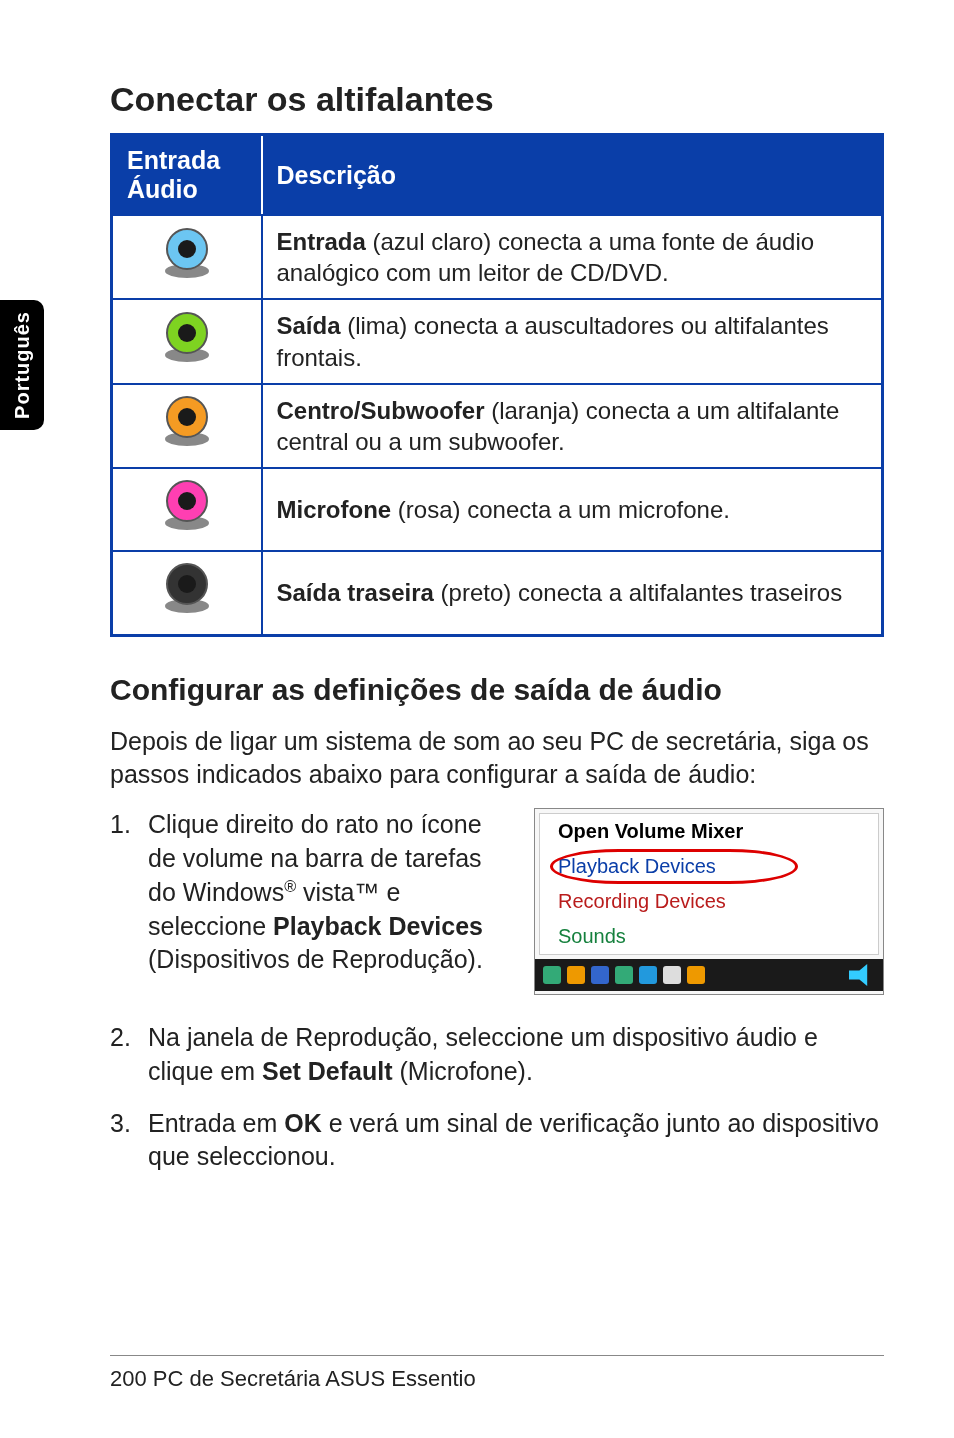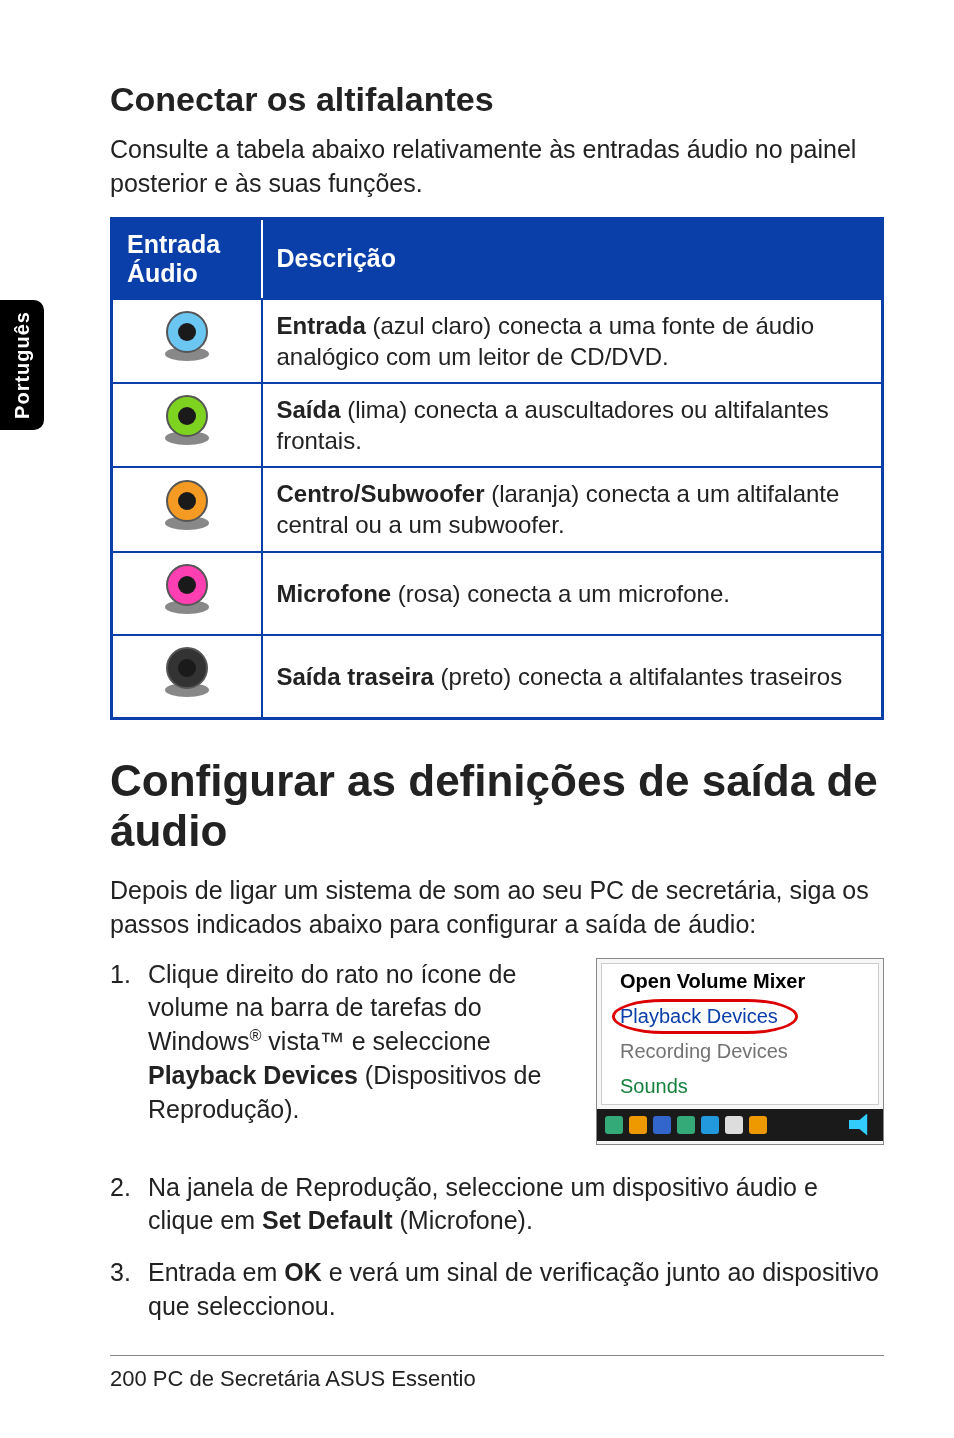--- a/index.html
+++ b/index.html
@@ -46,34 +46,34 @@
   table.audio th:first-child { width: 150px; border-right: 2px solid #fff; }
   table.audio td {
     border: 2px solid #0a3ea8;
     padding: 10px 14px;
     font-size: 24px;
     vertical-align: middle;
     line-height: 1.3;
   }
   table.audio td.icon-cell { text-align: center; vertical-align: middle; }
   .jack { display: inline-block; }
-  h1.config { font-size: 44px; font-weight: bold; margin: 26px 0 18px 0; }
+  h1.config { font-size: 30px; font-weight: bold; margin: 26px 0 18px 0; }
   .cols { display: flex; gap: 24px; }
   ol.steps { list-style: none; counter-reset: step; font-size: 25px; line-height: 1.35; }
   ol.steps > li { display: flex; margin-bottom: 18px; }
   ol.steps > li .num { width: 38px; flex-shrink: 0; }
   ol.steps > li .txt { flex: 1; }
   .menu-img {
-    width: 288px;
+    width: 350px;
     border: 1px solid #888;
     background: #f7f7f7;
     font-family: "Segoe UI", Tahoma, sans-serif;
   }
   .menu-img .inner { background: #fff; margin: 4px; border: 1px solid #ccc; }
-  .menu-img .row { padding: 6px 18px; font-size: 20px; color: #737373; }
+  .menu-img .row { padding: 6px 18px; font-size: 20px; color: #b91c1c; }
   .menu-img .row.bold { font-weight: bold; color: #000; }
   .menu-img .row.hl { color: #0a3ea8; position: relative; }
   .menu-img .row.hl .oval {
     position: absolute; left: 10px; top: 0; right: 80px; bottom: 0;
     border: 3px solid #d00; border-radius: 50%/90%;
   }
   .menu-img .row.dim { color: #15803d; }
   .menu-img .tray {
     height: 32px;
     background: #1a1a1a;
@@ -107,21 +107,20 @@
 </head>
 <body>
 
 <div class="page">
 
   <div class="side-tab">
     <span>Português</span>
   </div>
 
   <h2 class="section">Conectar os altifalantes</h2>
-  <p class="body">Consulte a tabela abaixo relativamente às entradas áudio no painel posterior e às suas funções.</p>
 
   <table class="audio">
     <thead>
       <tr>
         <th>Entrada Áudio</th>
         <th>Descrição</th>
       </tr>
     </thead>
     <tbody id="audio-rows">
         <tr>

